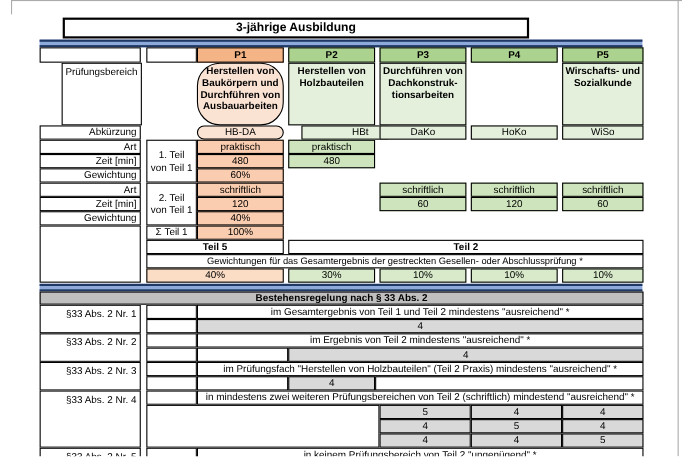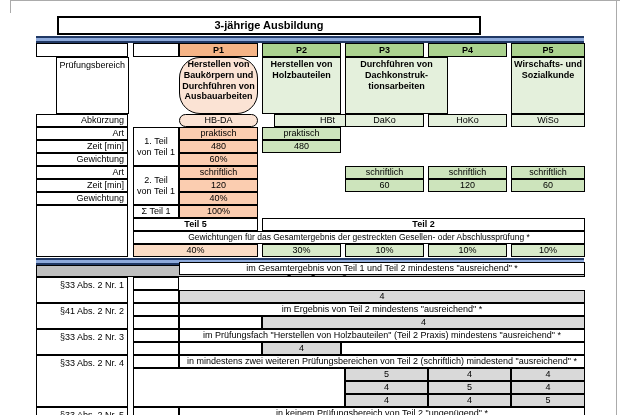--- a/index.html
+++ b/index.html
@@ -47,21 +47,21 @@
     <div class="cell" style="left:97px;top:27px;width:46px;height:14px;"></div>
     <div class="cell b o-h" style="left:143px;top:27px;width:79px;height:14px;">P1</div>
     <div class="cell b g-h" style="left:226px;top:27px;width:79px;height:14px;">P2</div>
     <div class="cell b g-h" style="left:309px;top:27px;width:79px;height:14px;">P3</div>
     <div class="cell b g-h" style="left:392px;top:27px;width:79px;height:14px;">P4</div>
     <div class="cell b g-h" style="left:475px;top:27px;width:74px;height:14px;">P5</div>
 
     <div class="cell rlabel topalign" style="left:0;top:41px;width:73px;height:57px;margin-left:20px;">Prüfungsbereich</div>
     <div class="cell b o-l topalign wrap" style="left:143px;top:41px;width:79px;height:57px;">Herstellen von Baukörpern und Durchführen von Ausbauarbeiten</div>
     <div class="cell b g-l topalign wrap" style="left:226px;top:41px;width:79px;height:57px;">Herstellen von Holzbauteilen</div>
-    <div class="cell b g-l topalign wrap" style="left:309px;top:41px;width:103px;height:57px;">Durchführen von Dachkonstruk-tionsarbeiten</div>
+    <div class="cell b g-l topalign wrap" style="left:309px;top:41px;width:79px;height:57px;">Durchführen von Dachkonstruk-tionsarbeiten</div>
     <div class="cell b g-l topalign wrap" style="left:475px;top:41px;width:74px;height:57px;">Wirschafts- und Sozialkunde</div>
 
     <div class="cell rlabel" style="left:0;top:98px;width:92px;height:13px;">Abkürzung</div>
     <div class="cell o-l" style="left:143px;top:98px;width:79px;height:13px;">HB-DA</div>
     <div class="cell g-l" style="left:238px;top:98px;width:79px;height:13px;padding-left:28px;">HBt</div>
     <div class="cell g-l" style="left:309px;top:98px;width:79px;height:13px;">DaKo</div>
     <div class="cell g-l" style="left:392px;top:98px;width:79px;height:13px;">HoKo</div>
     <div class="cell g-l" style="left:475px;top:98px;width:74px;height:13px;">WiSo</div>
 
     <div class="cell wrap" style="left:97px;top:111px;width:46px;height:39px;">1. Teil von Teil 1</div>
@@ -99,25 +99,25 @@
     <div class="cell g-p" style="left:226px;top:228px;width:79px;height:13px;">30%</div>
     <div class="cell g-p" style="left:309px;top:228px;width:79px;height:13px;">10%</div>
     <div class="cell g-p" style="left:392px;top:228px;width:79px;height:13px;">10%</div>
     <div class="cell g-p" style="left:475px;top:228px;width:74px;height:13px;">10%</div>
 
     <div class="band" style="left:0;top:242px;width:548px;"></div>
     <div class="cell b gray-h" style="left:0;top:249px;width:549px;height:12px;">Bestehensregelung nach § 33 Abs. 2</div>
 
     <div class="cell rlabel topalign" style="left:0;top:261px;width:92px;height:26px;">§33 Abs. 2 Nr. 1</div>
     <div class="cell" style="left:97px;top:261px;width:46px;height:13px;"></div>
-    <div class="cell" style="left:143px;top:246px;width:406px;height:13px;">im Gesamtergebnis von Teil 1 und Teil 2 mindestens "ausreichend" *</div>
+    <div class="cell" style="left:143px;top:261px;width:406px;height:13px;">im Gesamtergebnis von Teil 1 und Teil 2 mindestens "ausreichend" *</div>
     <div class="cell" style="left:97px;top:274px;width:46px;height:13px;"></div>
     <div class="cell gray-c" style="left:143px;top:274px;width:406px;height:13px;">4</div>
 
-    <div class="cell rlabel topalign" style="left:0;top:287px;width:92px;height:26px;">§41 Abs. 2 Nr. 2</div>
+    <div class="cell rlabel topalign" style="left:0;top:287px;width:92px;height:26px;">§33 Abs. 2 Nr. 2</div>
     <div class="cell" style="left:97px;top:287px;width:46px;height:13px;"></div>
     <div class="cell" style="left:143px;top:287px;width:406px;height:13px;">im Ergebnis von Teil 2 mindestens "ausreichend" *</div>
     <div class="cell" style="left:97px;top:300px;width:46px;height:13px;"></div>
     <div class="cell" style="left:143px;top:300px;width:83px;height:13px;"></div>
     <div class="cell gray-c" style="left:226px;top:300px;width:323px;height:13px;">4</div>
 
     <div class="cell rlabel topalign" style="left:0;top:313px;width:92px;height:26px;">§33 Abs. 2 Nr. 3</div>
     <div class="cell" style="left:97px;top:313px;width:46px;height:13px;"></div>
     <div class="cell" style="left:143px;top:313px;width:406px;height:13px;">im Prüfungsfach "Herstellen von Holzbauteilen" (Teil 2 Praxis) mindestens "ausreichend" *</div>
     <div class="cell" style="left:97px;top:326px;width:46px;height:13px;"></div>

